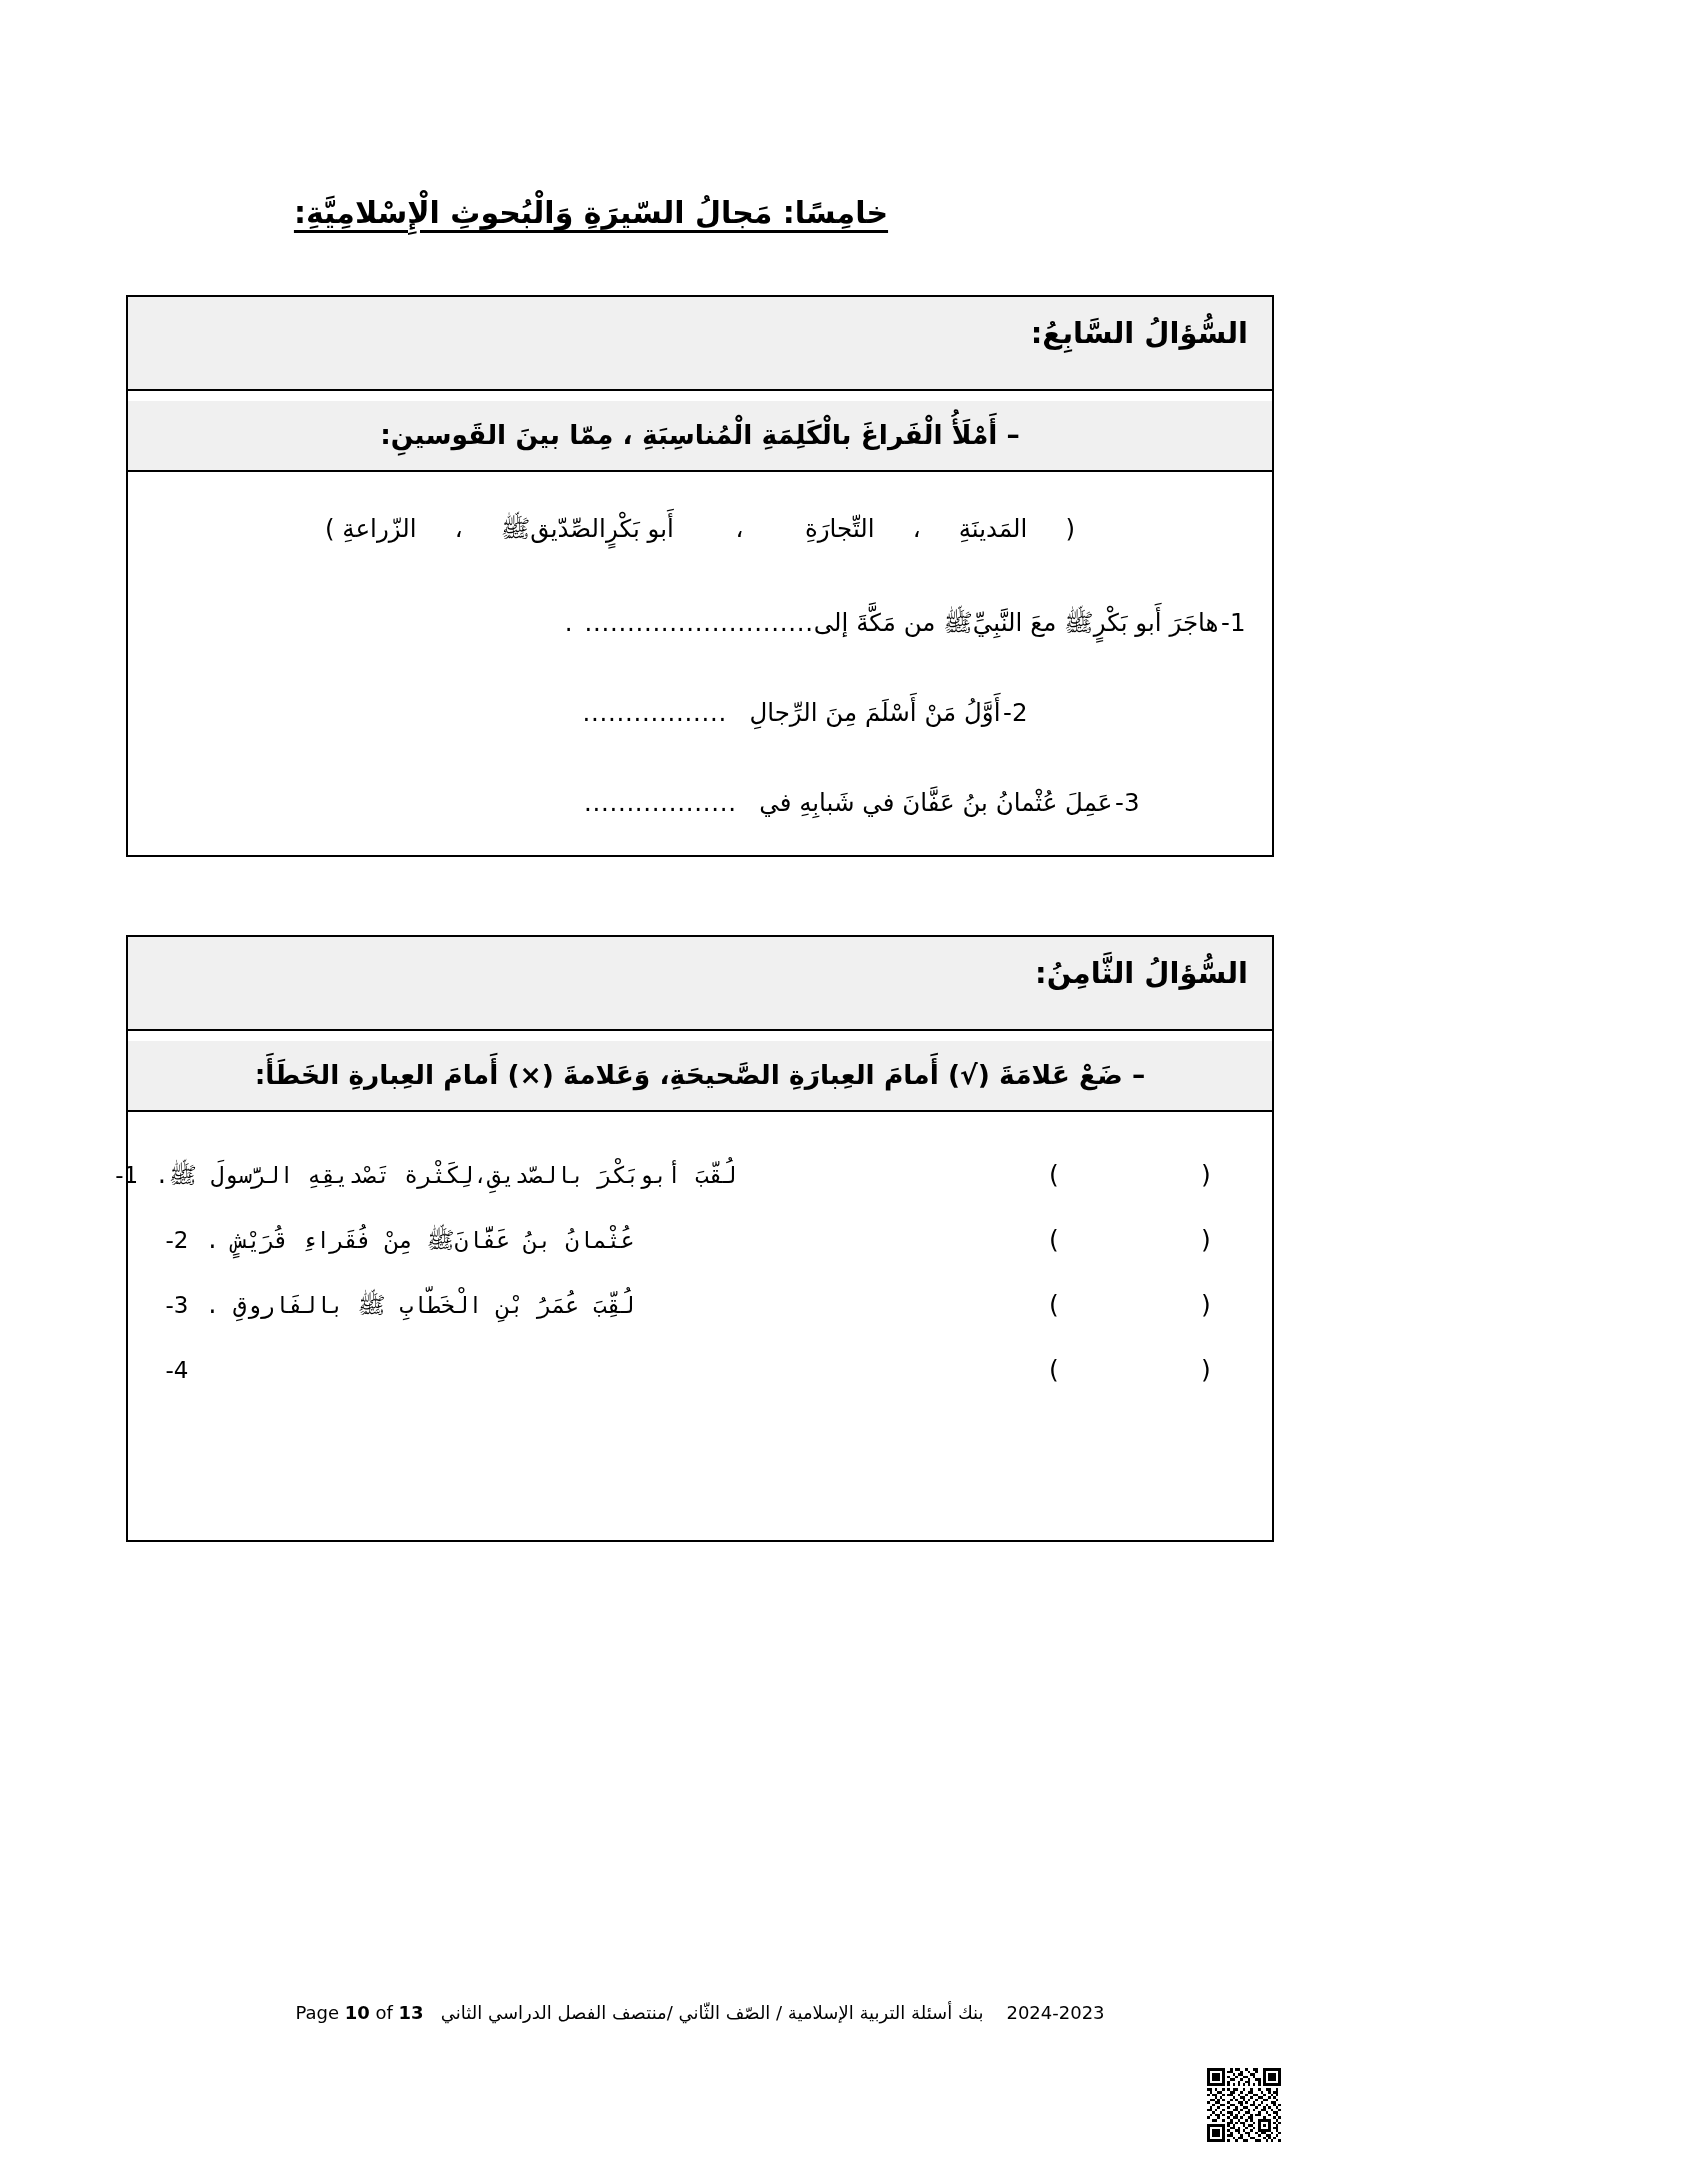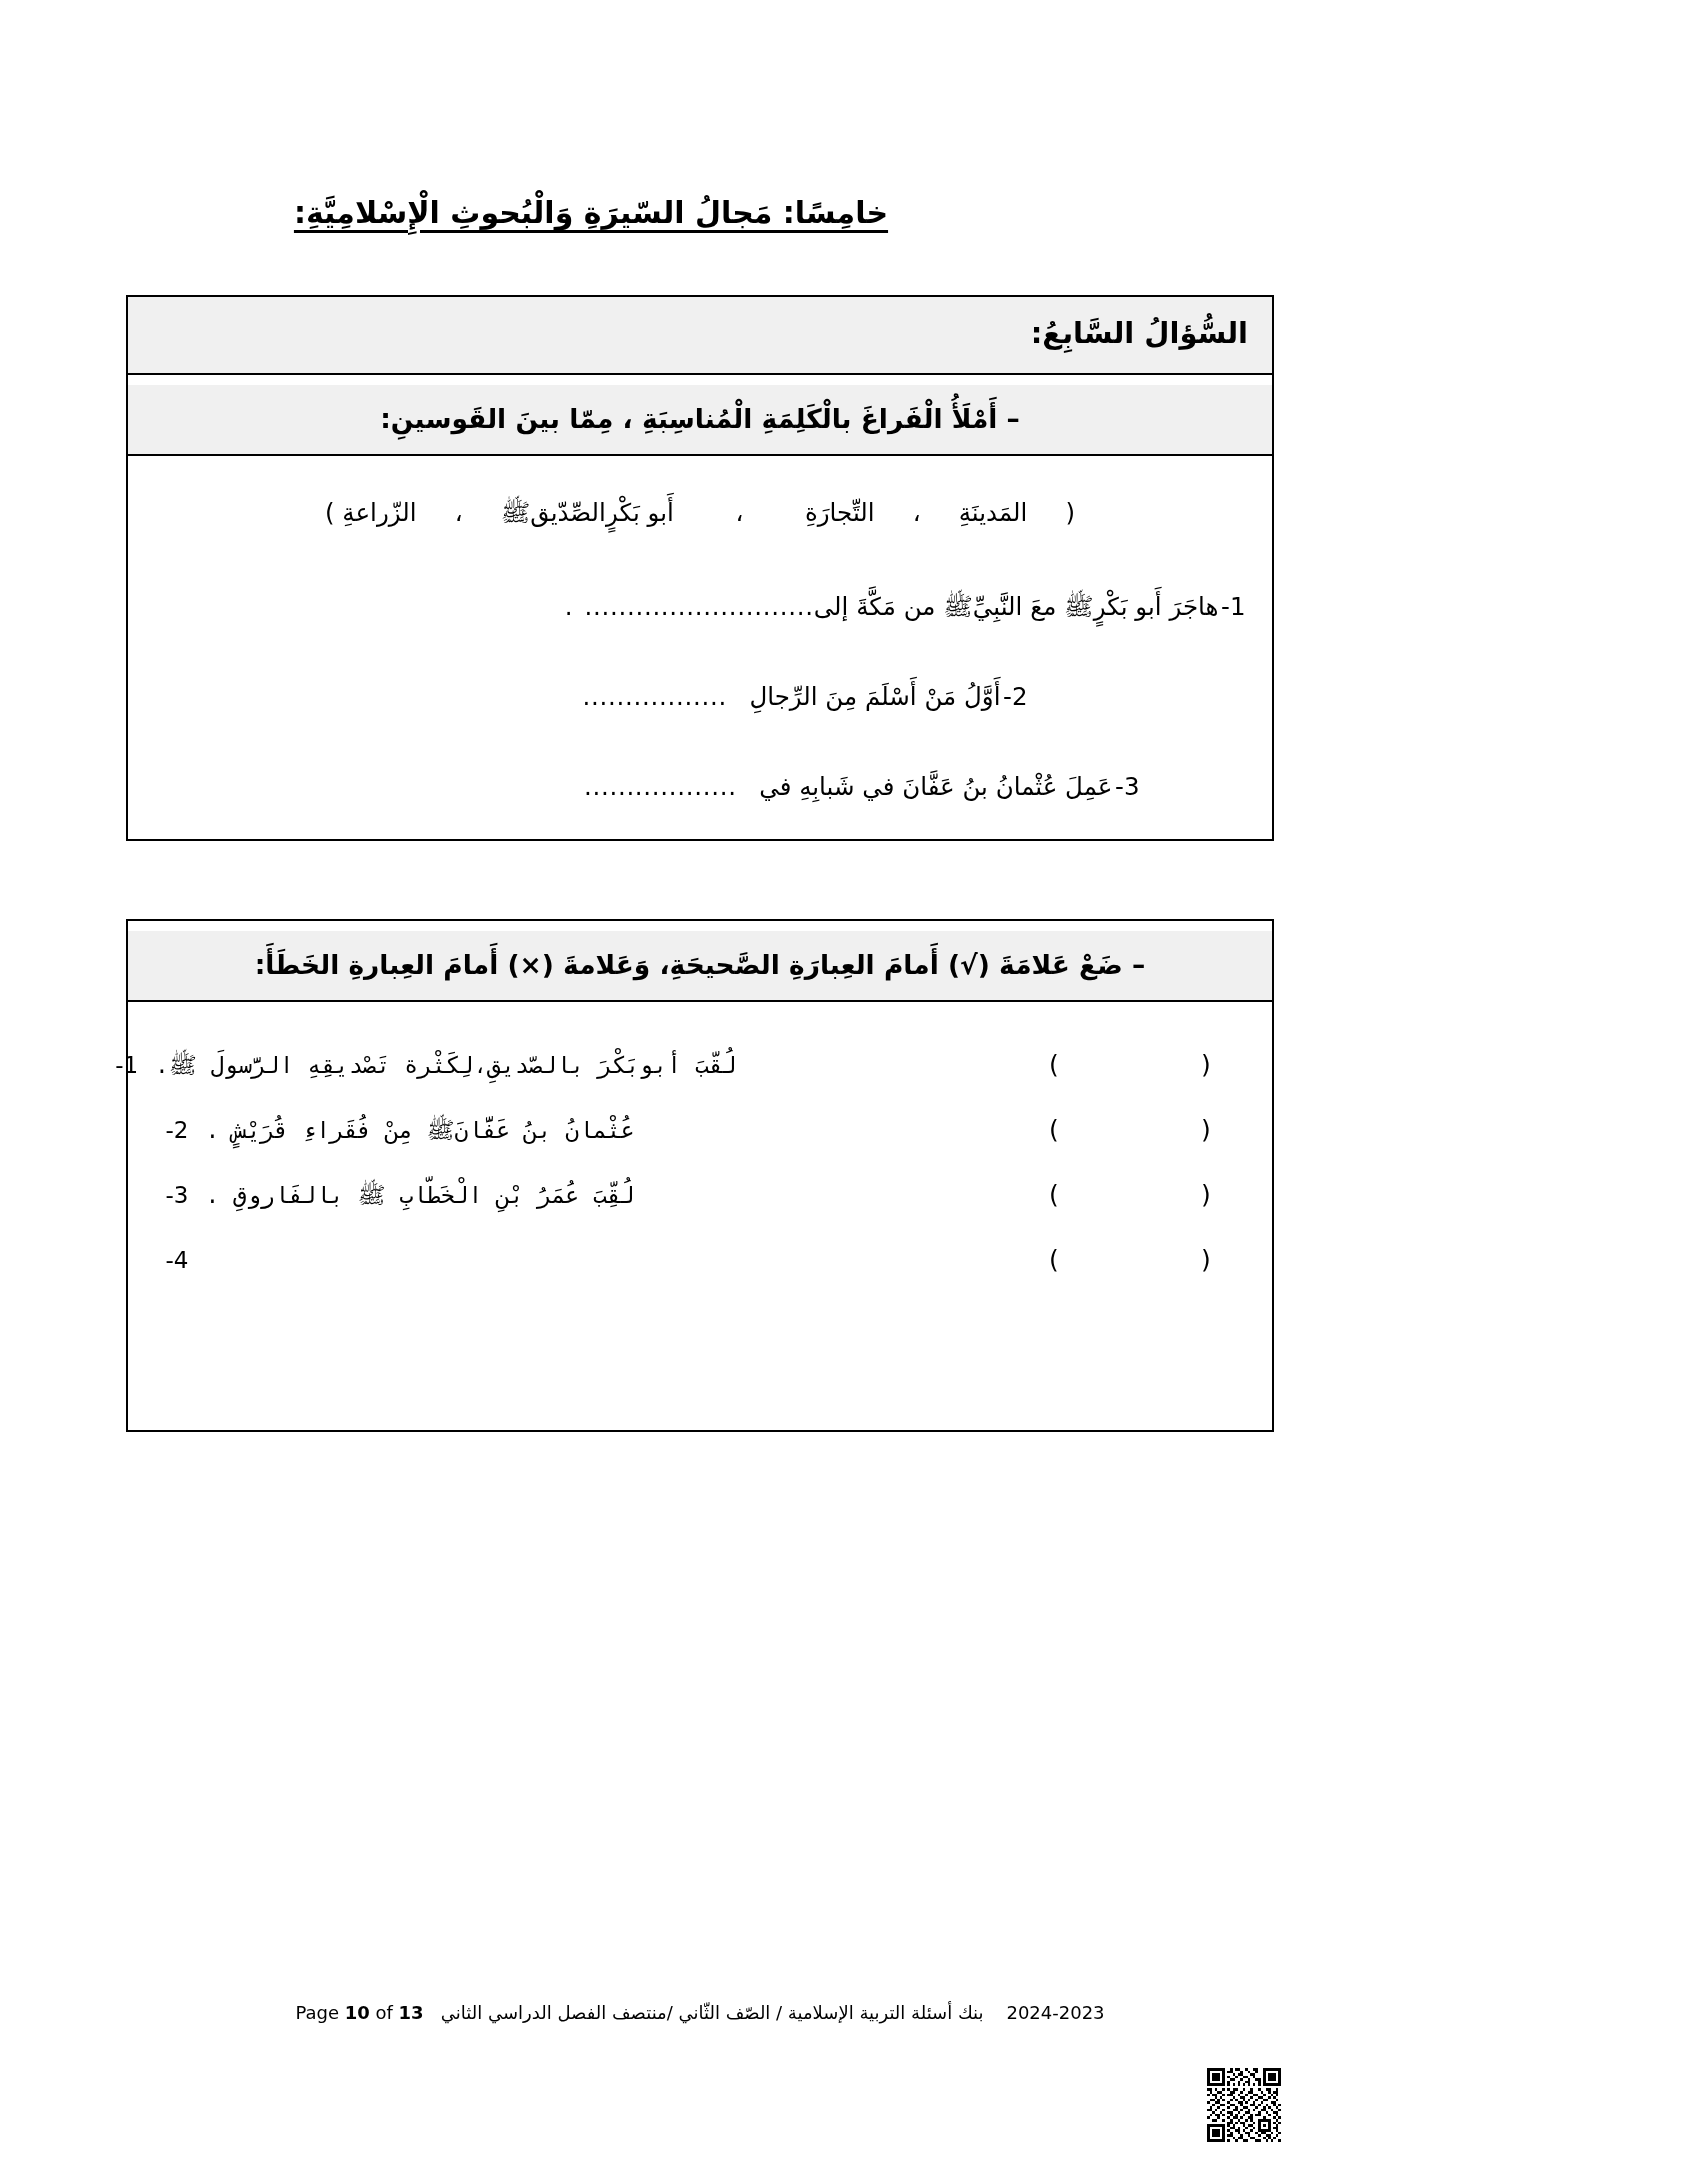--- a/index.html
+++ b/index.html
@@ -44,21 +44,21 @@
   .q-block {
     direction: rtl;
     border: 2px solid #000;
     box-sizing: border-box;
     margin-top: 61px;
     background: #ffffff;
   }
   .q-head {
     background: #f0f0f0;
     border-bottom: 2px solid #000;
-    padding: 17px 24px 20px 24px;
+    padding: 17px 24px 36px 24px;
     font-size: 29px;
     font-weight: bold;
     line-height: 1.35;
   }
   .q-instruction {
     background: #f0f0f0;
     border-bottom: 2px solid #000;
     padding: 14.6px 24px 17px 24px;
     font-size: 26.5px;
     font-weight: bold;
@@ -239,20 +239,21 @@
         <span class="fi-num">3-</span>
         <span class="fi-text">عَمِلَ عُثْمانُ بنُ عَفَّانَ  في شَبابِهِ في</span>
         <span class="wb-sep"></span>
         <span class="dots">..................</span>
       </div>
 
     </div>
   </div>
 
   <div class="q-block" style="margin-top:78px;">
+    <div class="q-head">السُّؤالُ الثَّامِنُ:</div>
 
     <div class="q-instruction">– ضَعْ عَلامَةَ (√) أَمامَ العِبارَةِ الصَّحيحَةِ، وَعَلامةَ (×) أَمامَ العِبارةِ الخَطَأَ:</div>
 
     <div class="q-body" style="padding-bottom:99px;">
       <div class="tf-list">
 
         <div class="tf-row r1">
           <div class="tf-boxes">
             <span class="tf-paren">(</span>
             <span class="tf-paren-gap"></span>

